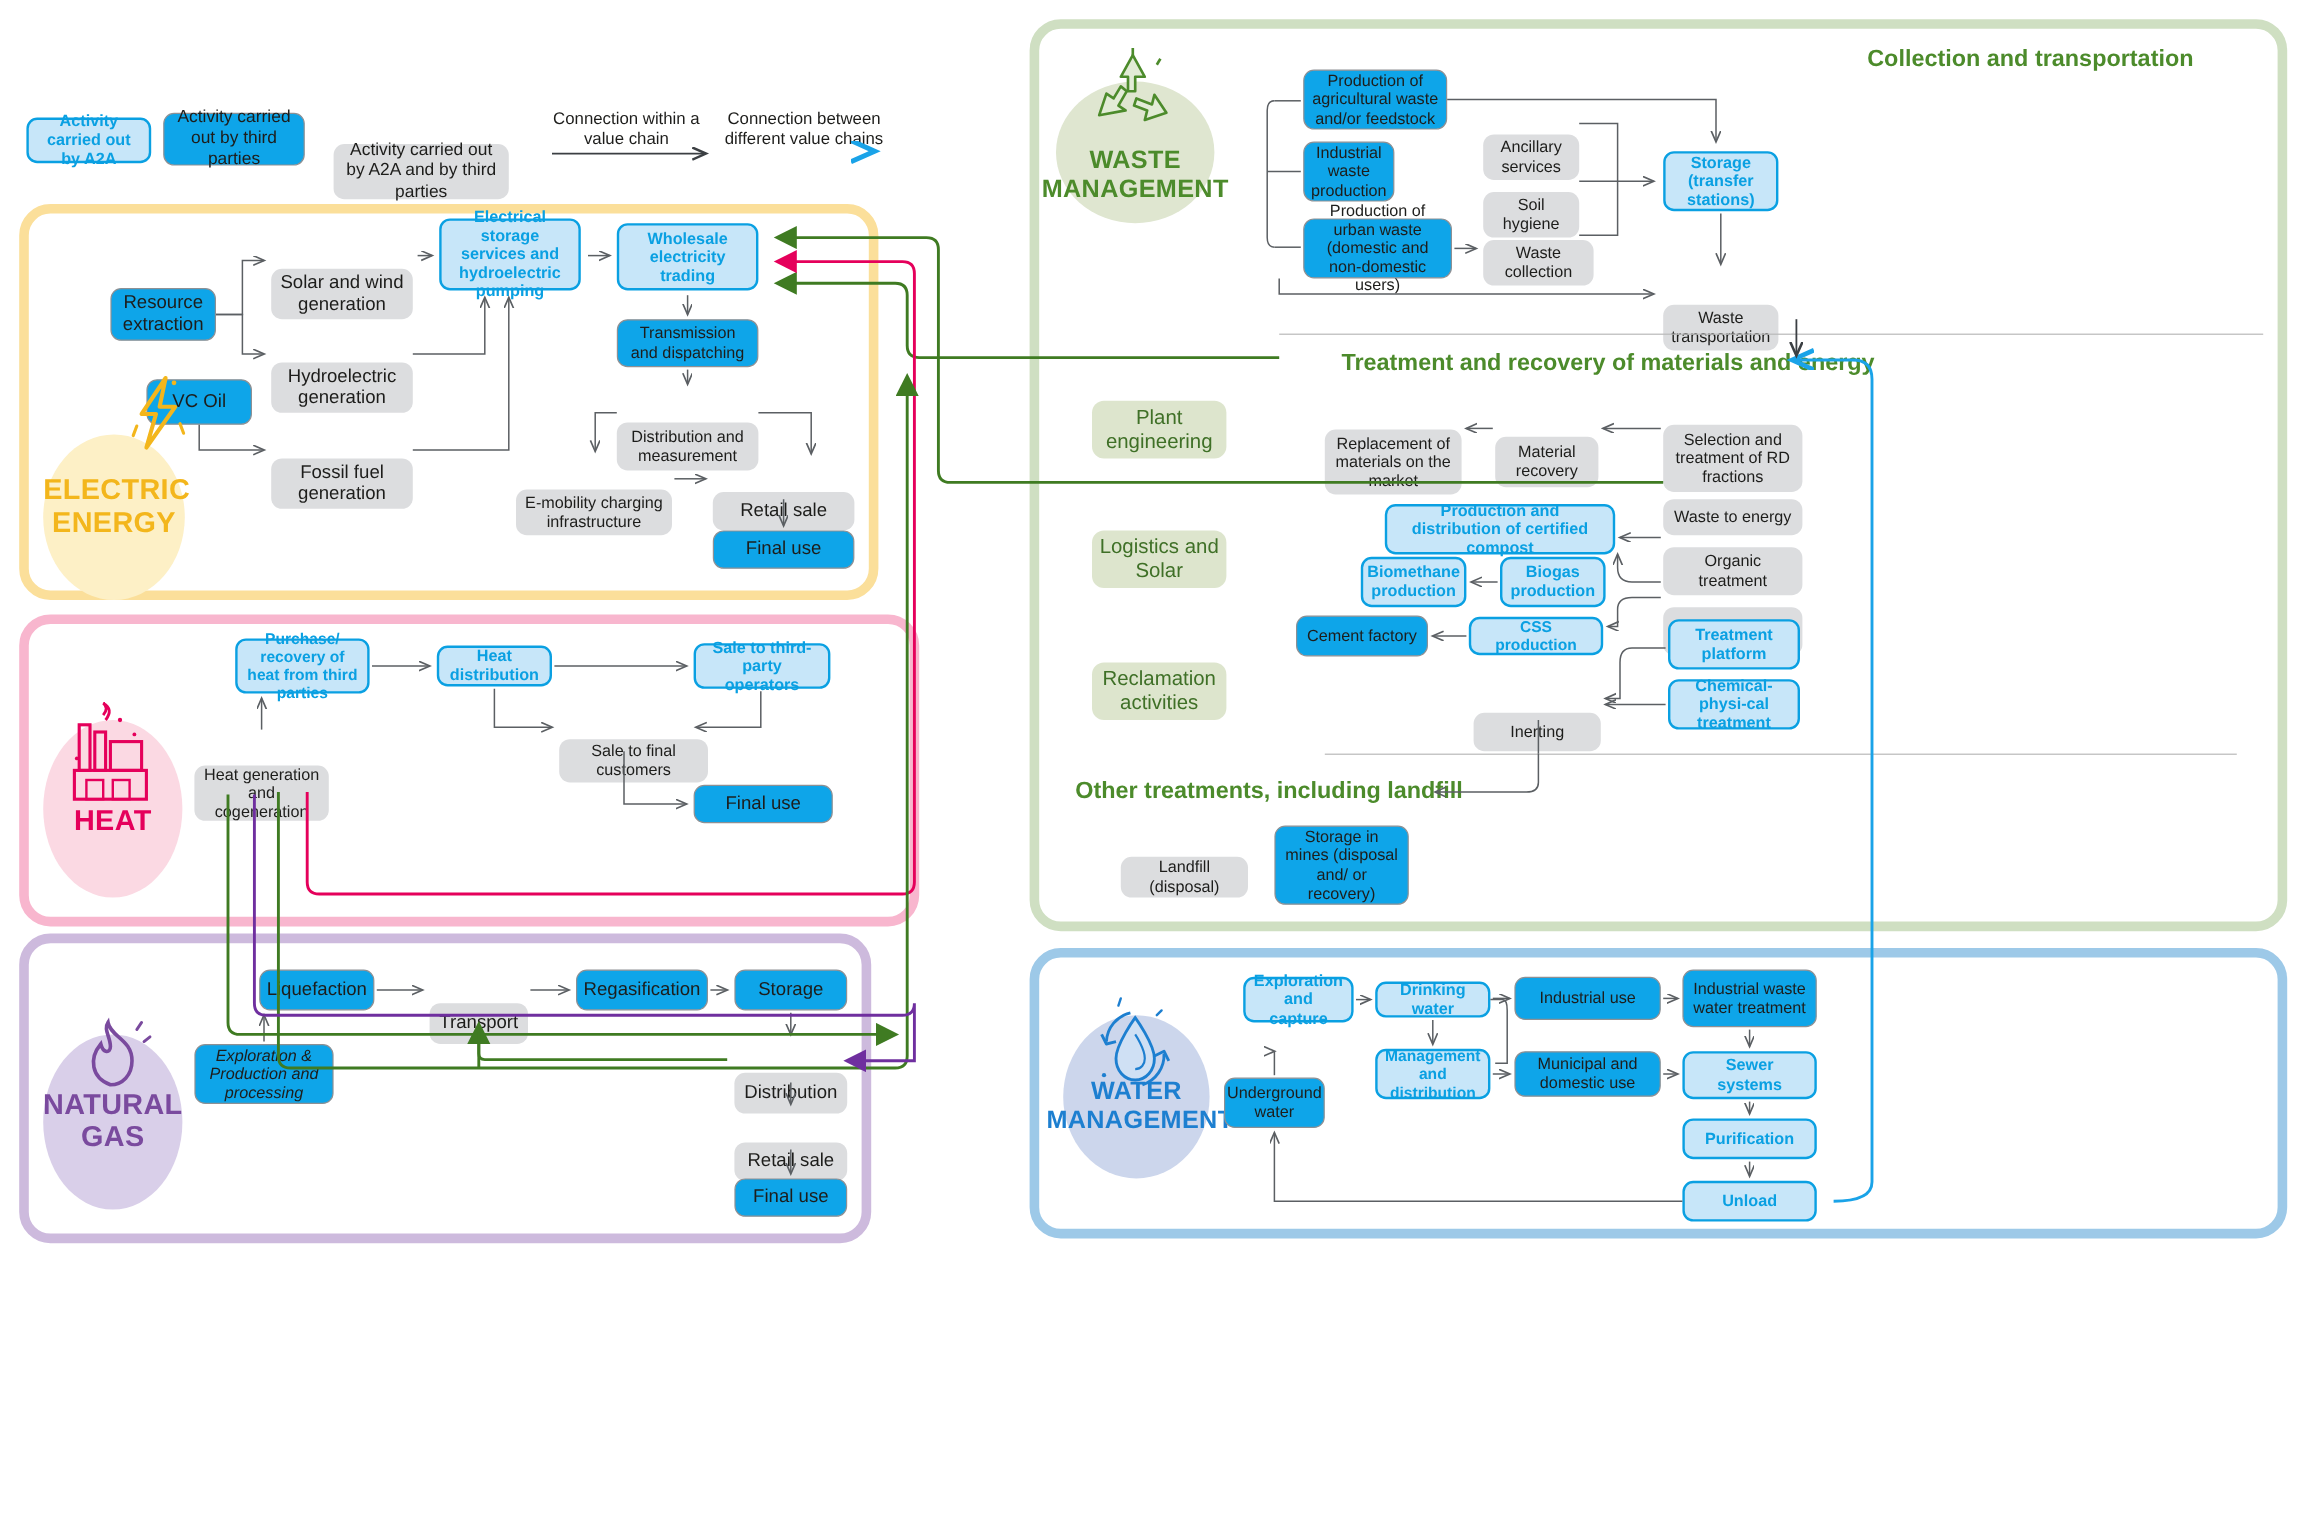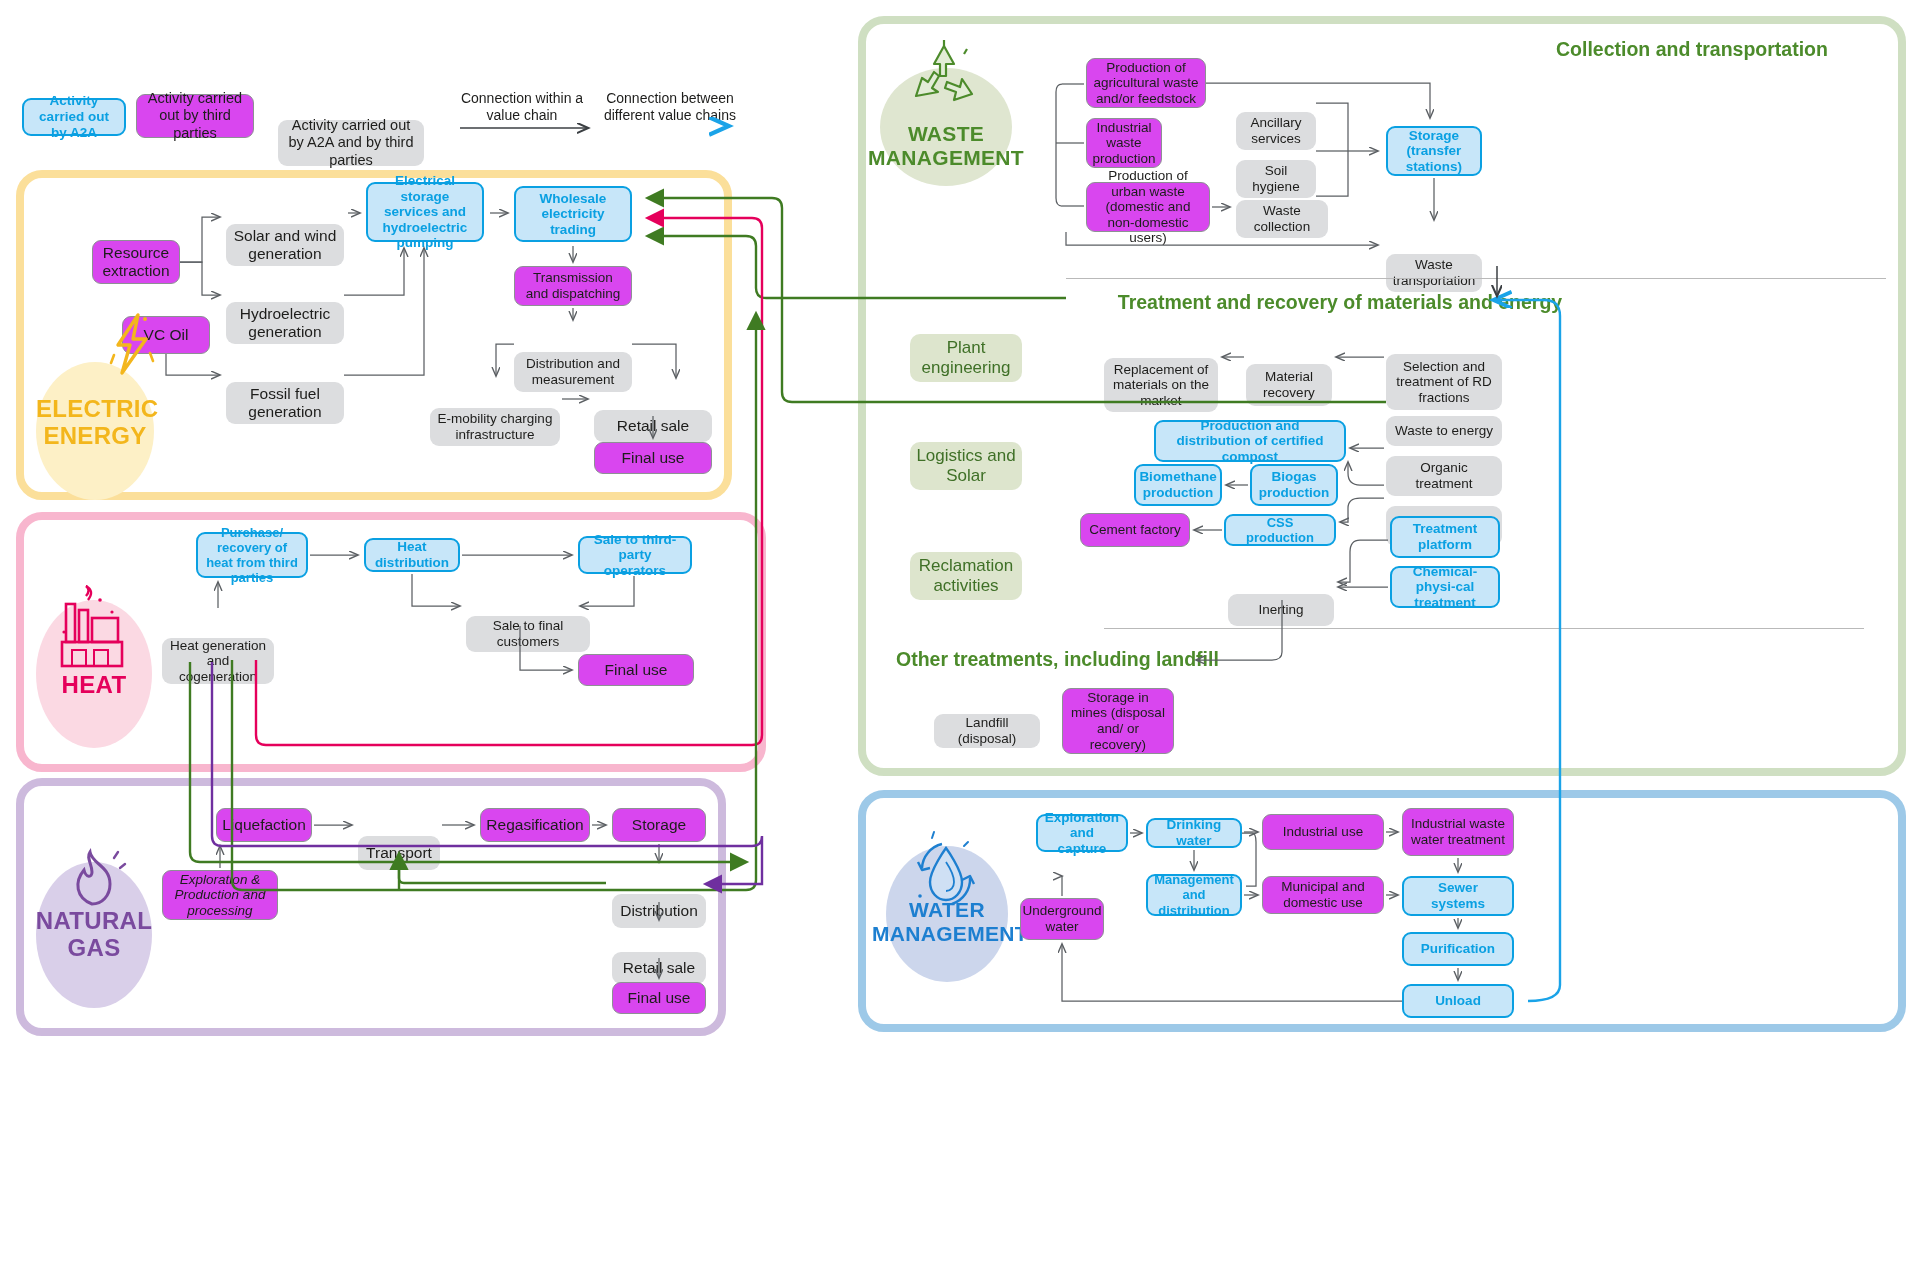--- a/index.html
+++ b/index.html
@@ -1,21 +1,21 @@
 <!DOCTYPE html>
 <html><head>
 <meta charset="utf-8">
 <style>
   html,body{margin:0;padding:0;background:#ffffff;}
   body{width:1920px;height:1282px;position:relative;font-family:"Liberation Sans",sans-serif;overflow:hidden;}
   #root{position:absolute;left:0;top:0;width:1920px;height:1282px;}
 
   .node{position:absolute;box-sizing:border-box;display:flex;align-items:center;justify-content:center;text-align:center;border-radius:9px;font-size:15.5px;line-height:1.16;padding:4px 6px;}
   .n-grey{background:#dcdddf;color:#1d1d1b;border:none;margin-top:28px;}
-  .n-white{background:#d946ef;color:#1d1d1b;border:1.4px solid #8d9094;}
+  .n-white{background:#0ea5e9;color:#1d1d1b;border:1.4px solid #8d9094;}
   .n-blue{background:#c7e6f9;color:#0aa0e2;border:2px solid #0aa0e2;font-weight:700;}
   .n-green-label{background:#dde5cd;color:#3f7027;font-weight:400;border-radius:10px;font-size:17px;}
   .italic{font-style:italic;}
 
   .chain{position:absolute;box-sizing:border-box;border-radius:26px;background:#ffffff;}
   .chain-elec{border:8px solid #fbdf9a;}
   .chain-heat{border:8px solid #f8b6ce;}
   .chain-gas{border:8px solid #cdbadd;}
   .chain-waste{border:8px solid #cfdfc2;}
   .chain-water{border:8px solid #9dc9e8;}

